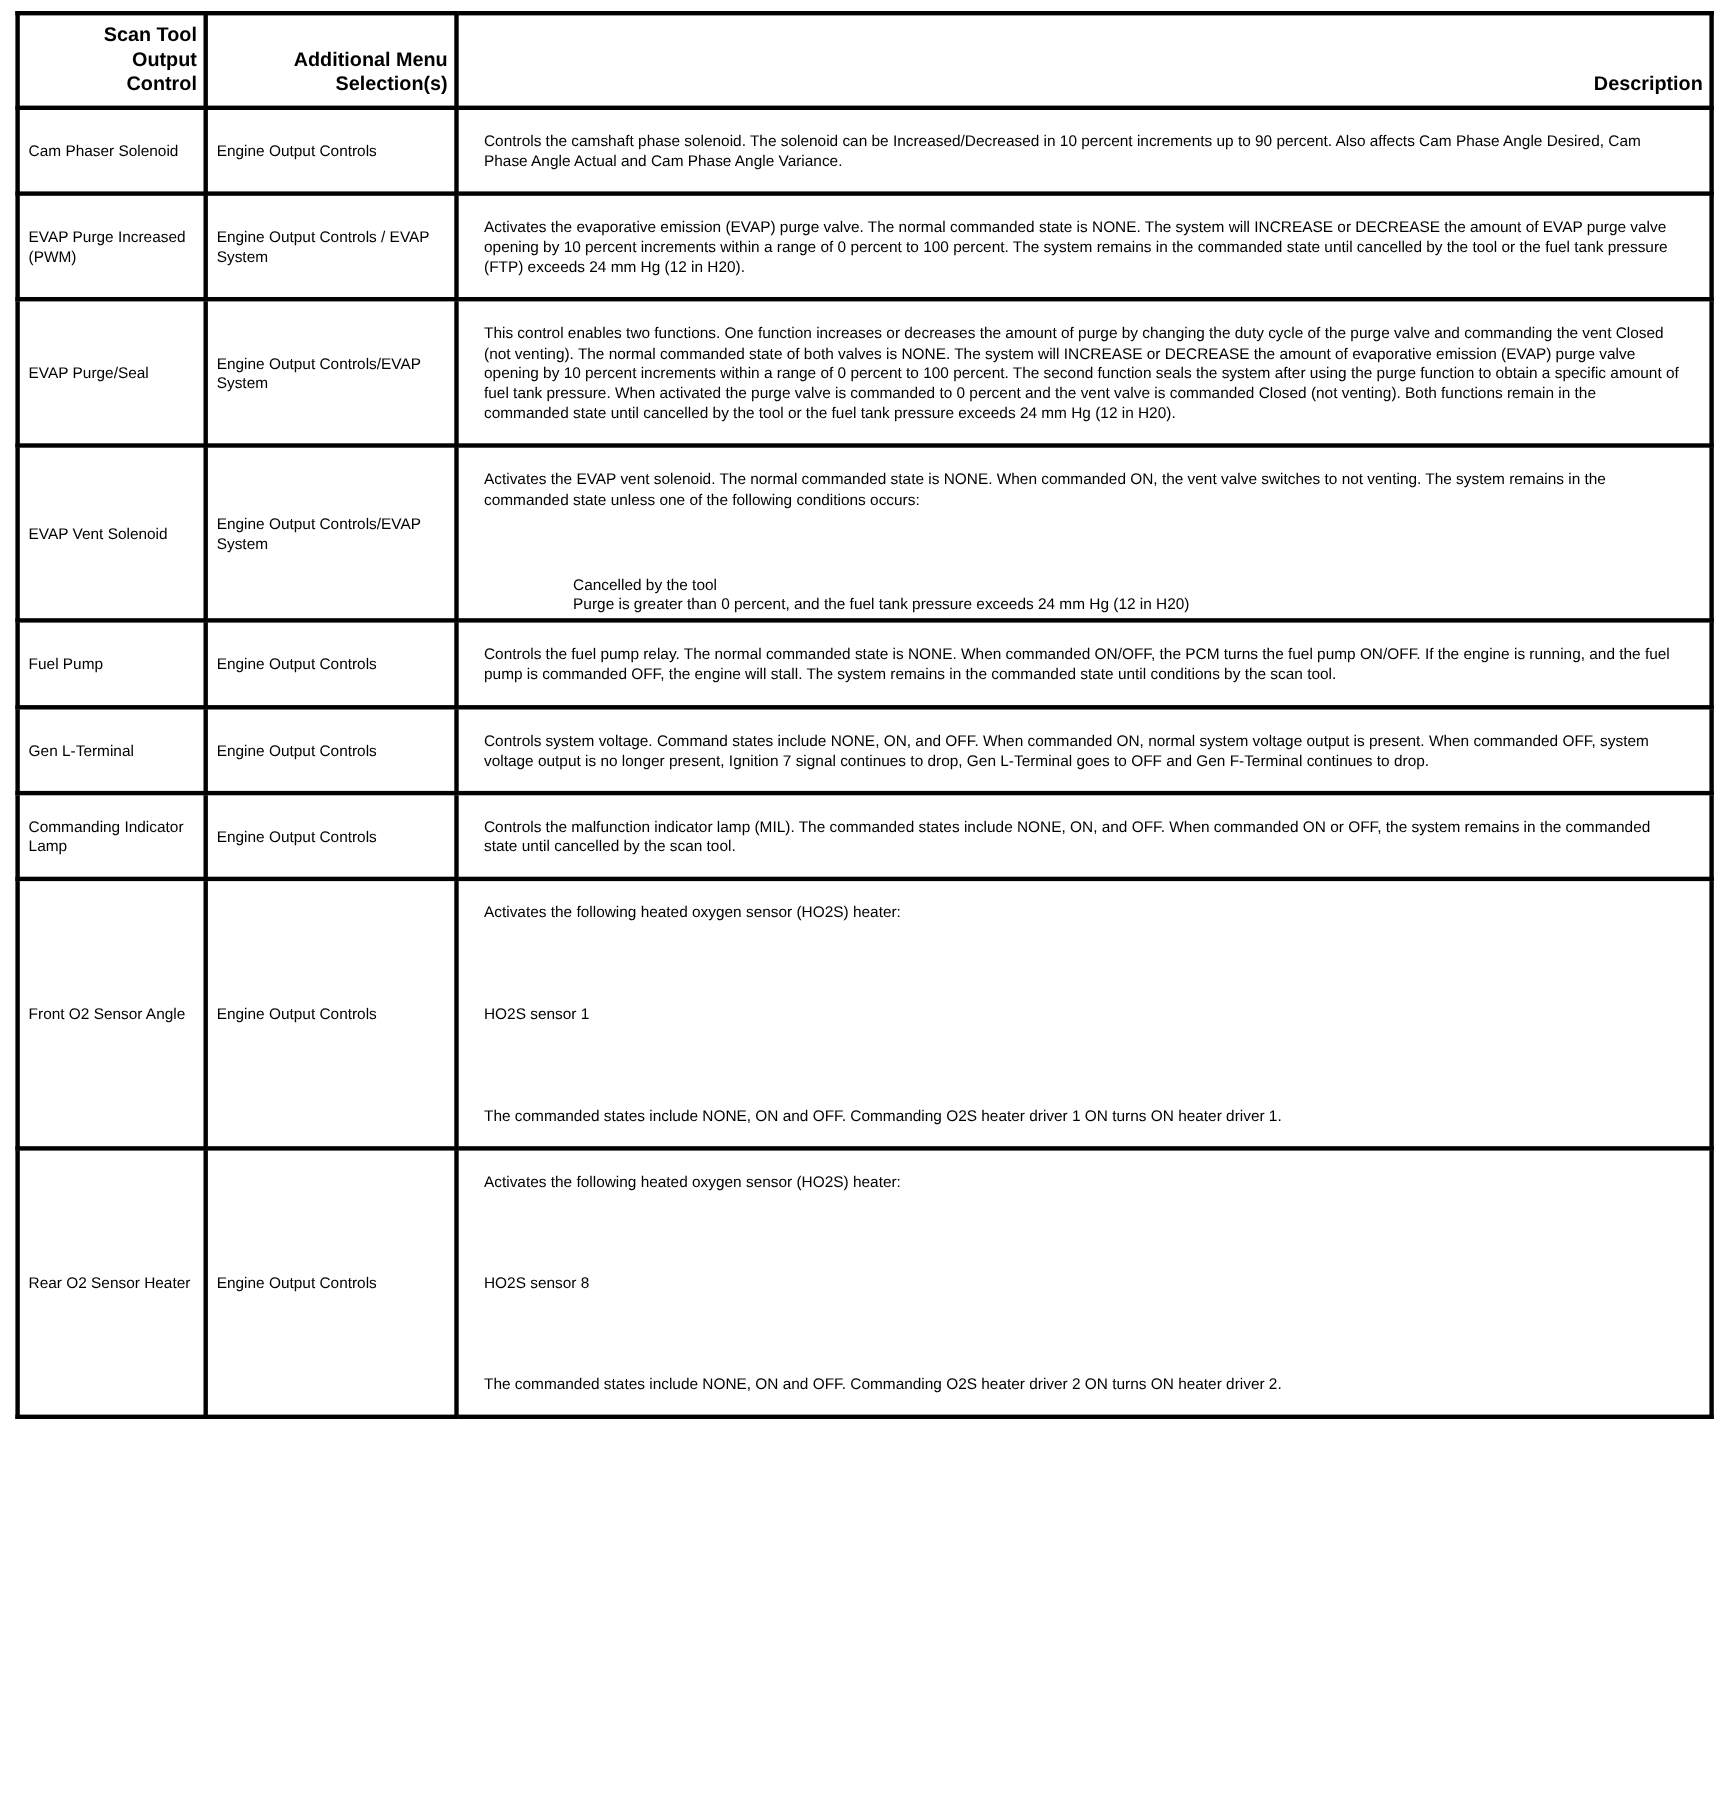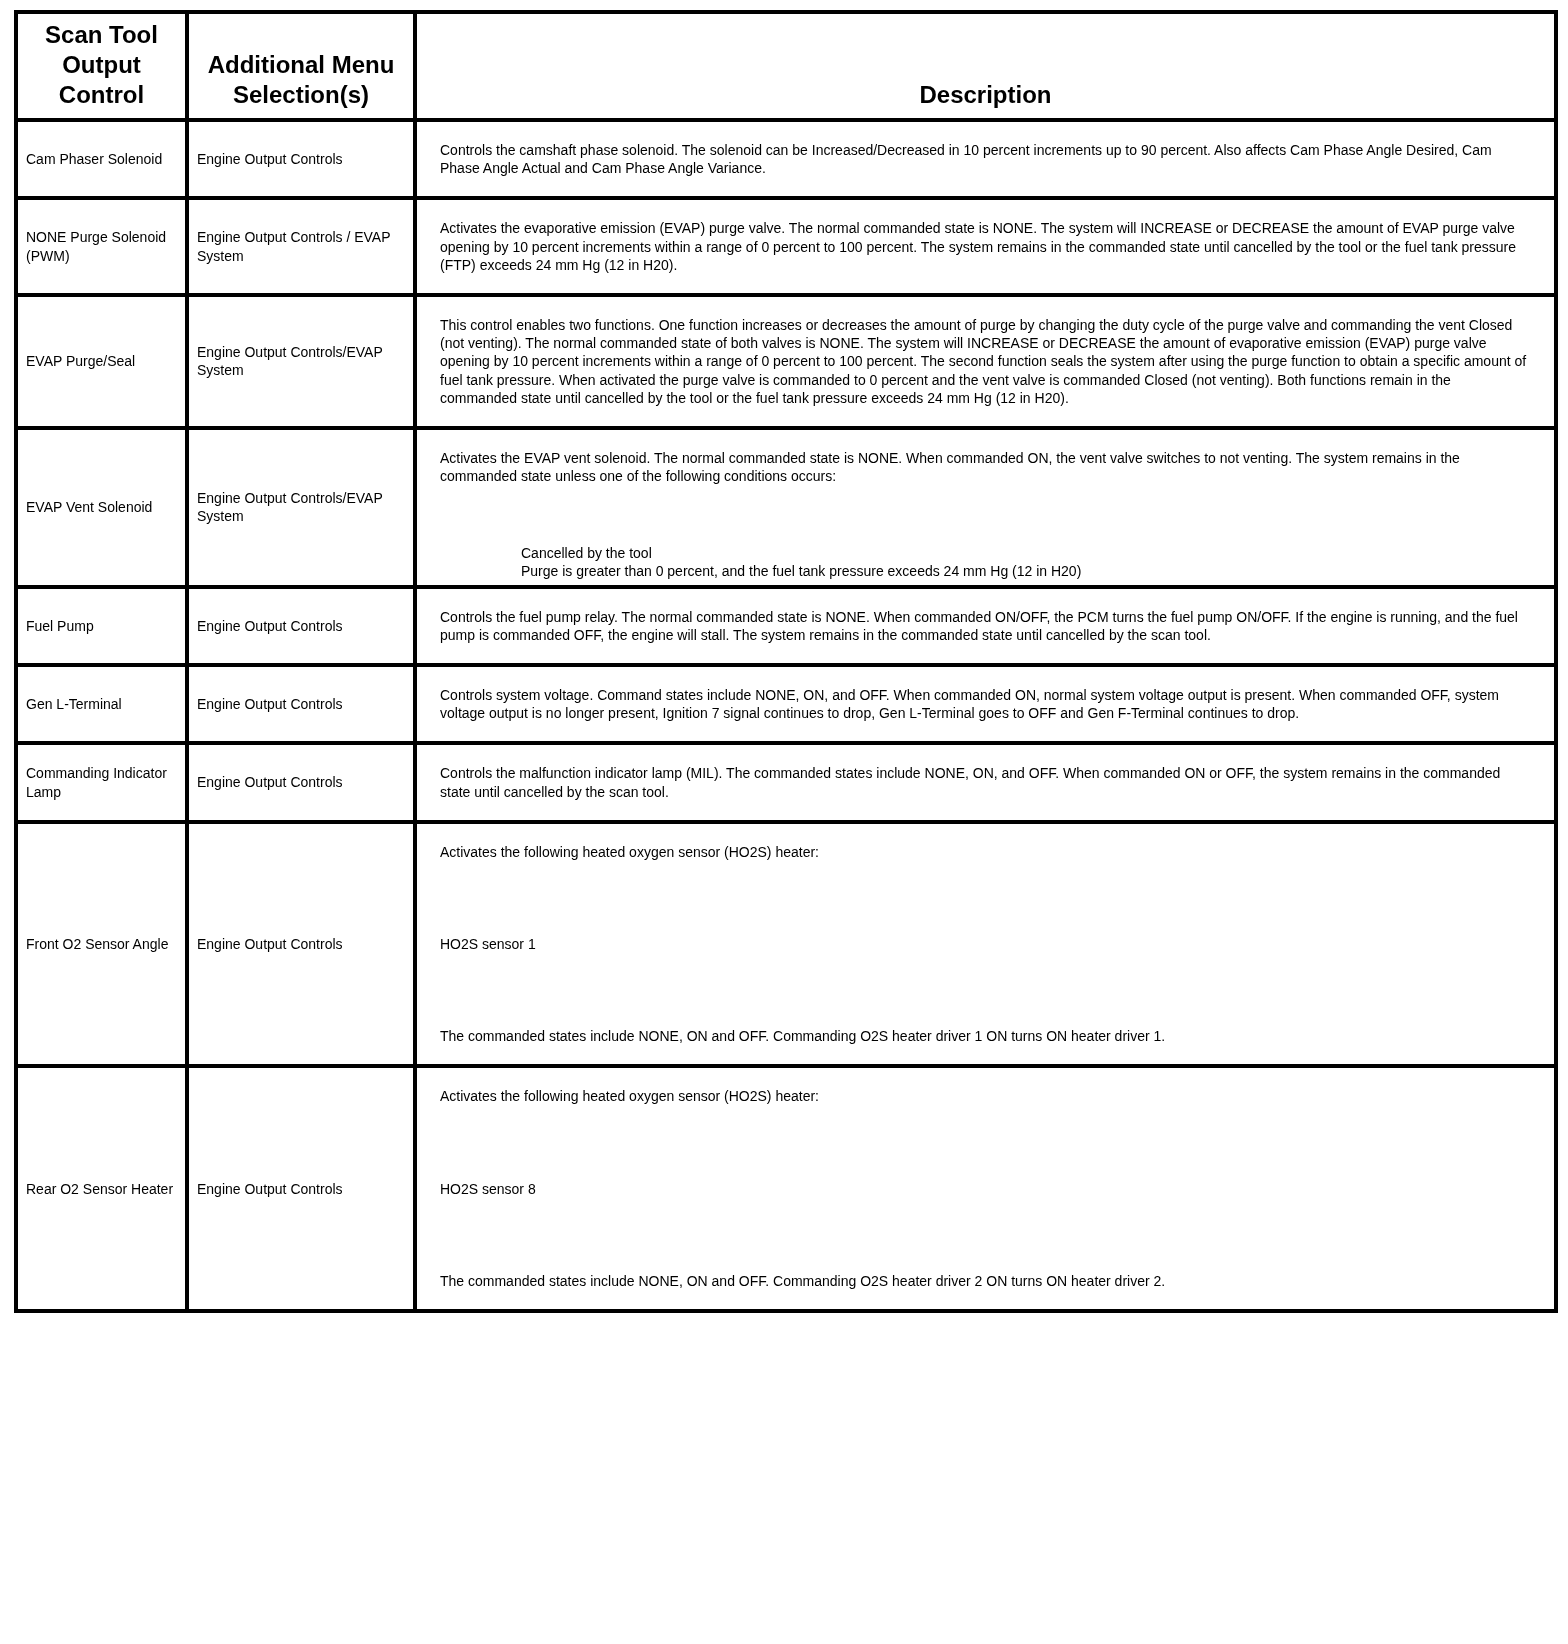--- a/index.html
+++ b/index.html
@@ -17,23 +17,23 @@
     border-collapse: collapse;
     width: 1540px;
     table-layout: fixed;
   }
   table.scan-table th,
   table.scan-table td {
     border: 4px solid #000000;
   }
   table.scan-table th {
     font-weight: bold;
-    font-size: 24px;
+    font-size: 18px;
     line-height: 1.25;
-    text-align: center;
+    text-align: right;
     vertical-align: bottom;
     padding: 6px 6px 8px 6px;
     white-space: pre-line;
   }
   table.scan-table td {
     font-size: 14px;
     line-height: 1.3;
     vertical-align: middle;
     padding: 4px 8px;
   }
@@ -70,21 +70,21 @@
     </thead>
     <tbody>
         <tr>
           <td class="col-control">Cam Phaser Solenoid</td>
           <td class="col-menu">Engine Output Controls</td>
           <td class="col-desc">
             <div class="desc-text">Controls the camshaft phase solenoid. The solenoid can be Increased/Decreased in 10 percent increments up to 90 percent. Also affects Cam Phase Angle Desired, Cam Phase Angle Actual and Cam Phase Angle Variance.</div>
           </td>
         </tr>
         <tr>
-          <td class="col-control">NONE Purge Solenoid (PWM)</td>
+          <td class="col-control">EVAP Purge Increased (PWM)</td>
           <td class="col-menu">Engine Output Controls / EVAP System</td>
           <td class="col-desc">
             <div class="desc-text">Activates the evaporative emission (EVAP) purge valve. The normal commanded state is NONE. The system will INCREASE or DECREASE the amount of EVAP purge valve opening by 10 percent increments within a range of 0 percent to 100 percent. The system remains in the commanded state until cancelled by the tool or the fuel tank pressure (FTP) exceeds 24 mm Hg (12 in H20).</div>
           </td>
         </tr>
         <tr>
           <td class="col-control">EVAP Purge/Seal</td>
           <td class="col-menu">Engine Output Controls/EVAP System</td>
           <td class="col-desc">
             <div class="desc-text">This control enables two functions. One function increases or decreases the amount of purge by changing the duty cycle of the purge valve and commanding the vent Closed (not venting). The normal commanded state of both valves is NONE. The system will INCREASE or DECREASE the amount of evaporative emission (EVAP) purge valve opening by 10 percent increments within a range of 0 percent to 100 percent. The second function seals the system after using the purge function to obtain a specific amount of fuel tank pressure. When activated the purge valve is commanded to 0 percent and the vent valve is commanded Closed (not venting). Both functions remain in the commanded state until cancelled by the tool or the fuel tank pressure exceeds 24 mm Hg (12 in H20).</div>
@@ -97,21 +97,21 @@
             <div class="desc-text">Activates the EVAP vent solenoid. The normal commanded state is NONE. When commanded ON, the vent valve switches to not venting. The system remains in the commanded state unless one of the following conditions occurs:</div>
             <div class="desc-spacer"></div>
             <div class="desc-indent">Cancelled by the tool</div>
             <div class="desc-indent">Purge is greater than 0 percent, and the fuel tank pressure exceeds 24 mm Hg (12 in H20)</div>
           </td>
         </tr>
         <tr>
           <td class="col-control">Fuel Pump</td>
           <td class="col-menu">Engine Output Controls</td>
           <td class="col-desc">
-            <div class="desc-text">Controls the fuel pump relay. The normal commanded state is NONE. When commanded ON/OFF, the PCM turns the fuel pump ON/OFF. If the engine is running, and the fuel pump is commanded OFF, the engine will stall. The system remains in the commanded state until cancelled by the scan tool.</div>
+            <div class="desc-text">Controls the fuel pump relay. The normal commanded state is NONE. When commanded ON/OFF, the PCM turns the fuel pump ON/OFF. If the engine is running, and the fuel pump is commanded OFF, the engine will stall. The system remains in the commanded state until conditions by the scan tool.</div>
           </td>
         </tr>
         <tr>
           <td class="col-control">Gen L-Terminal</td>
           <td class="col-menu">Engine Output Controls</td>
           <td class="col-desc">
             <div class="desc-text">Controls system voltage. Command states include NONE, ON, and OFF. When commanded ON, normal system voltage output is present. When commanded OFF, system voltage output is no longer present, Ignition 7 signal continues to drop, Gen L-Terminal goes to OFF and Gen F-Terminal continues to drop.</div>
           </td>
         </tr>
         <tr>

